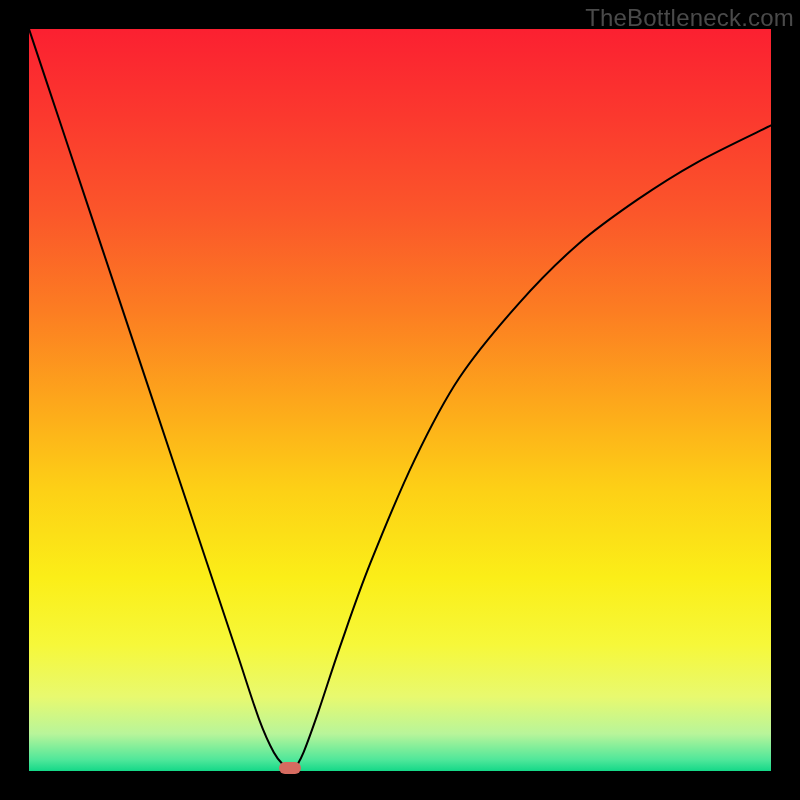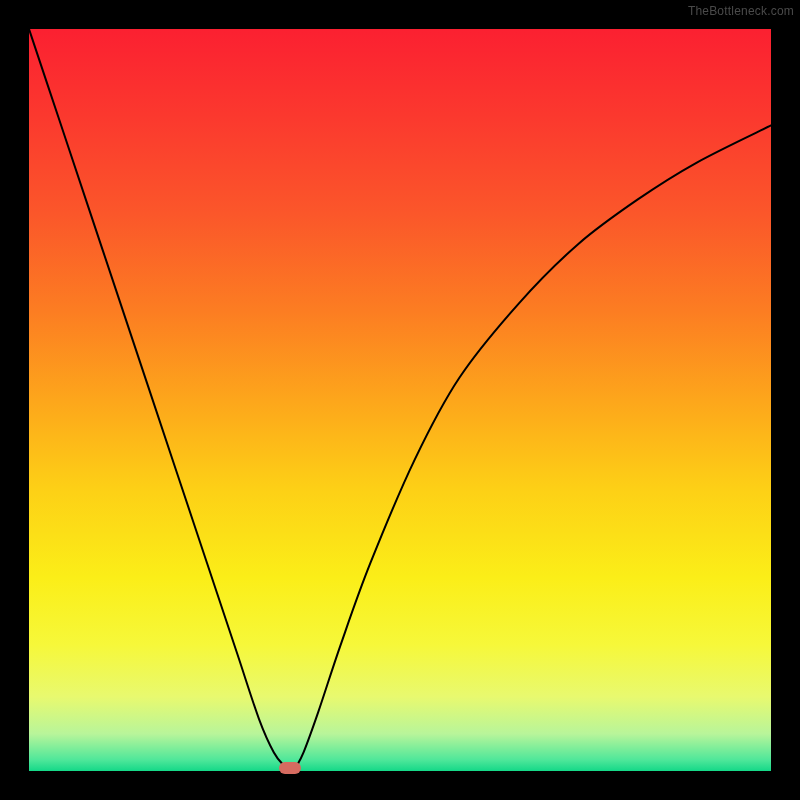--- a/index.html
+++ b/index.html
@@ -24,21 +24,21 @@
     left: 0;
     top: 0;
     width: 742px;
     height: 742px;
   }
   .watermark {
     position: absolute;
     top: 4px;
     right: 6px;
     color: #4a4a4a;
-    font-size: 12px;
+    font-size: 24px;
     font-weight: 500;
     letter-spacing: 0.2px;
     user-select: none;
   }
   .marker {
     position: absolute;
     width: 22px;
     height: 12px;
     border-radius: 6px;
     background: #d66b60;

